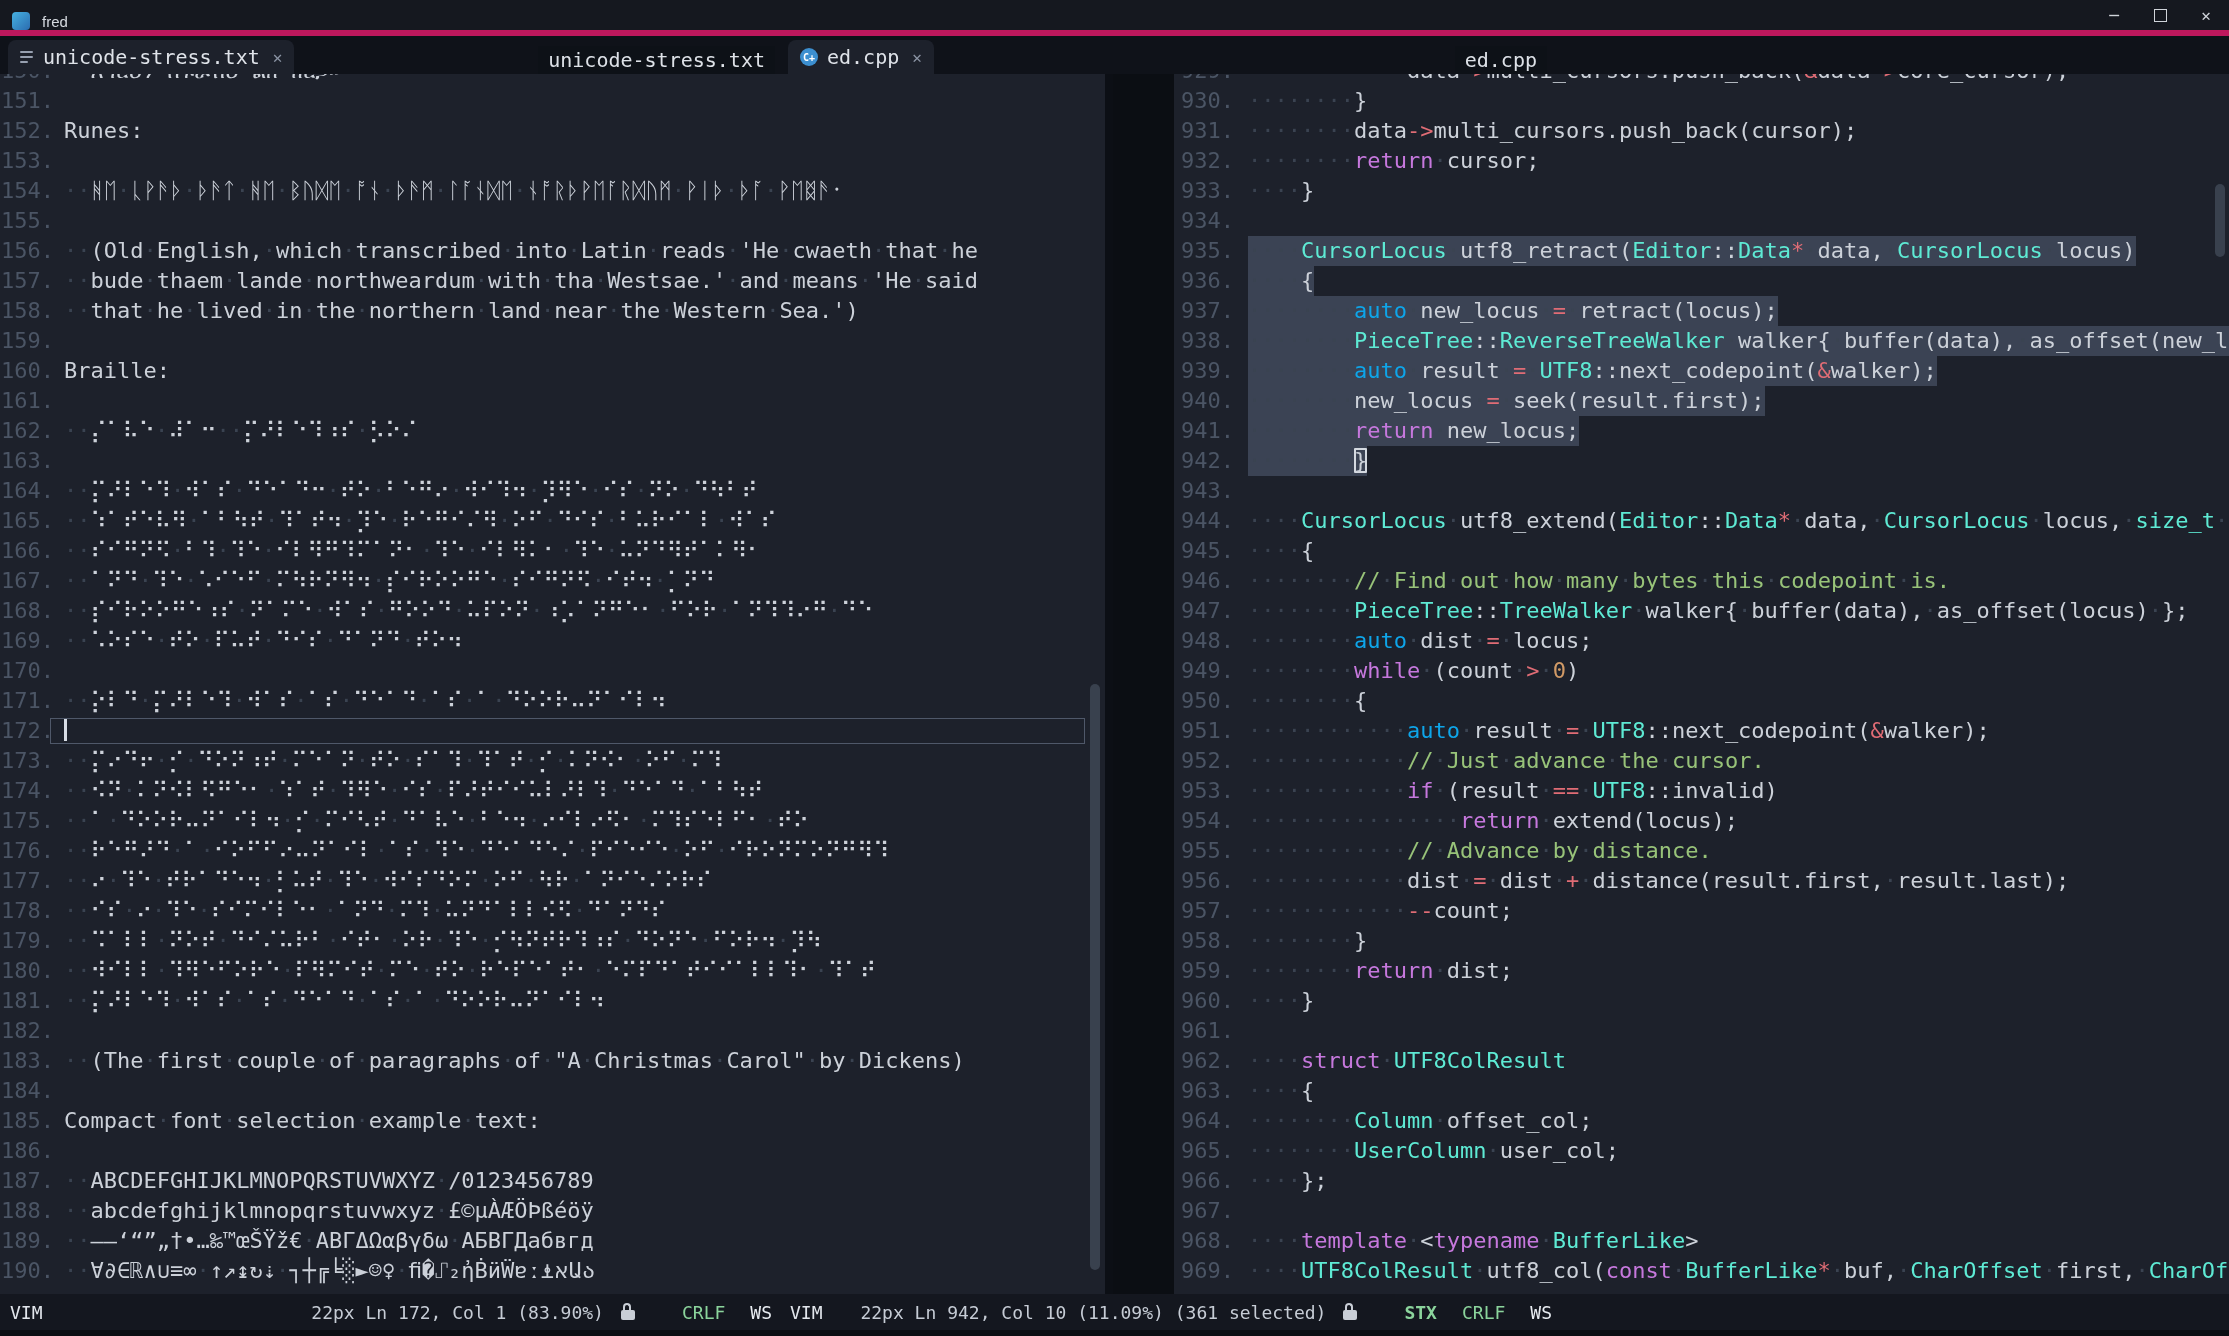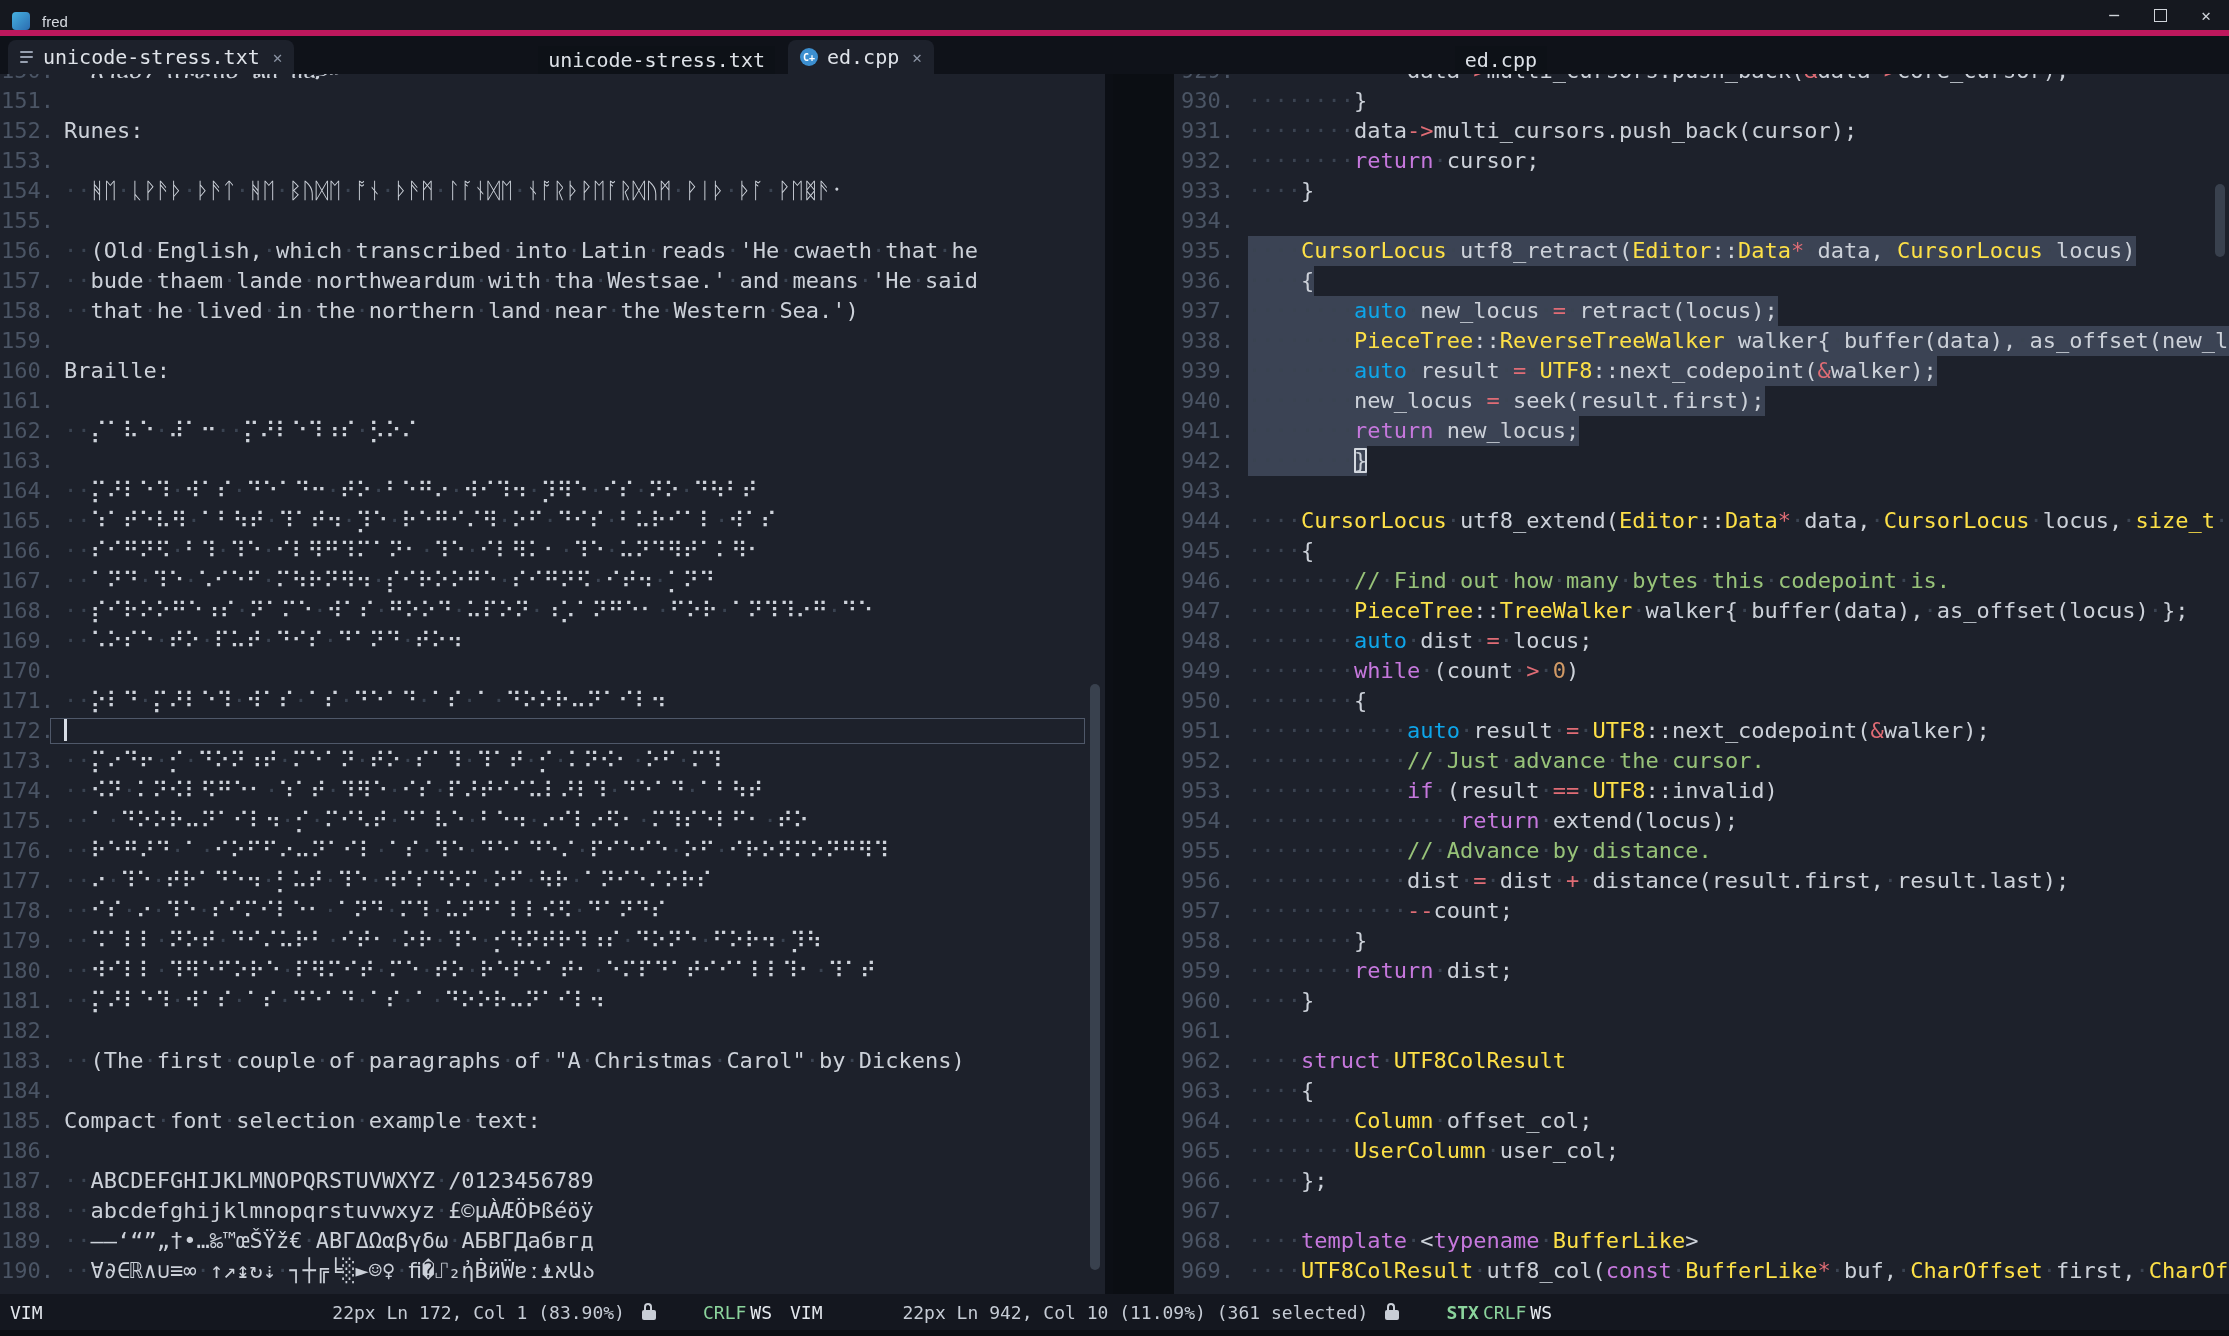--- a/index.html
+++ b/index.html
@@ -30,21 +30,21 @@
   .pane{position:absolute;top:74px;bottom:42px;overflow:hidden;background:#1d212b;z-index:1}
   .pane-left{left:0;width:1105px}
   .pane-right{left:1174px;width:1064px}
   .lines{position:absolute;left:0;top:-18px;width:100%}
   .line{height:30px;line-height:30px;white-space:pre;font-size:22px;position:relative}
   .num{display:inline-block;text-align:right;color:#4b5565}
   .pane-left .num{width:54px;margin-right:10px}
   .pane-right .num{width:60px;margin-right:14px}
   .txt{display:inline-block;white-space:pre}
   .txt.sel{background:#3b4354}
-  .t-d{color:#ccd1d9}.t-k{color:#c678dd}.t-b{color:#0ea5e9}.t-y{color:#fde047}
+  .t-d{color:#ccd1d9}.t-k{color:#c678dd}.t-b{color:#0ea5e9}.t-y{color:#5eead4}
   .t-o{color:#e06c75}.t-n{color:#d19a66}.t-c{color:#98c379}.t-ws{color:#3a4351}
   .t-x{color:#ccd1d9;box-shadow:inset 0 0 0 2px #d4d9e0;border-radius:1px}
   .line.cur::after{content:"";position:absolute;left:50px;right:20px;top:2px;bottom:2px;border:1px solid #4f5869;pointer-events:none}
   .caret{display:inline-block;width:3px;height:22px;background:#d8dde5;vertical-align:-3px}
   .divider{position:absolute;left:1105px;top:36px;width:8px;bottom:42px;background:#0c0f15;z-index:4}
   
   .sb{position:absolute;top:74px;bottom:42px;width:12px;z-index:6}
   .sb-left{left:1089px}.sb-right{left:2214px}
   .sbthumb{position:absolute;left:1px;width:10px;background:#39414e;border-radius:5px}
   
@@ -55,21 +55,21 @@
   .statusbar{position:absolute;left:0;bottom:6px;height:36px;width:100%;background:#14171f;z-index:10}
   .sgroup{position:absolute;top:0;height:100%;display:flex;align-items:center;font-size:18px;color:#c6ccd5;white-space:pre}
   .sg-left{left:10px;width:762px}
   .sg-right{left:790px;width:762px}
   .smode{color:#e2e6ec}
   .spacer{flex:1}
   .sinfo{color:#c6ccd5}
   .lock{width:16px;height:18px;position:relative;display:inline-block;margin-left:16px}
   .lock::before{content:'';position:absolute;left:3px;top:0;width:8px;height:9px;border:2px solid #c9ced6;border-bottom:none;border-radius:5px 5px 0 0;box-sizing:border-box}
   .lock::after{content:'';position:absolute;left:1px;top:7px;width:14px;height:10px;background:#c9ced6;border-radius:2px}
-  .sflags{display:flex;gap:4px;margin-left:46px}
+  .sflags{display:flex;gap:25px;margin-left:46px}
 </style>
 </head>
 <body>
 
 <div class="titlebar">
   <span class="appicon"></span>
   <span class="apptitle">fred</span>
   <div class="winbtns">
     <span class="winbtn">─</span>
     <span class="winbtn max">

